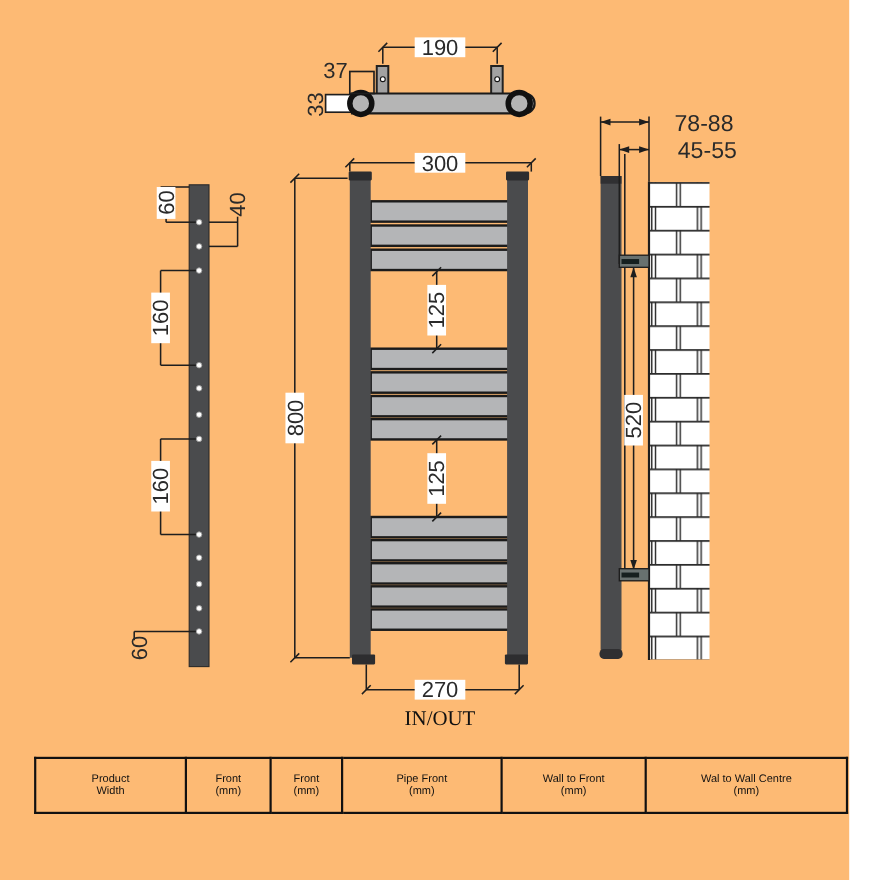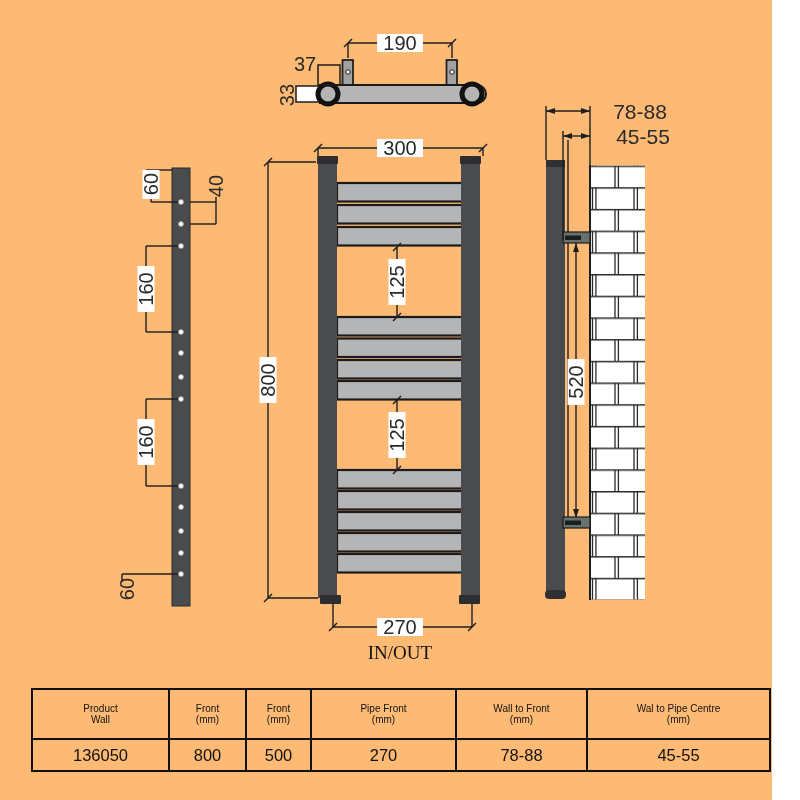--- a/index.html
+++ b/index.html
@@ -252,47 +252,39 @@
         <col style="width:77px">
         <col style="width:65px">
     <col style="width:145px">
         <col style="width:131px">
         <col style="width:183px">
   </colgroup>
   <tbody>
         <tr>
     <th>
       <span class="hl">Product</span>
-      <span class="hl">Wall</span>
+      <span class="hl">Width</span>
     </th>
     <th>
       <span class="hl">Front</span>
       <span class="hl">(mm)</span>
     </th>
     <th>
       <span class="hl">Front</span>
       <span class="hl">(mm)</span>
     </th>
     <th>
       <span class="hl">Pipe Front</span>
       <span class="hl">(mm)</span>
     </th>
     <th>
       <span class="hl">Wall to Front</span>
       <span class="hl">(mm)</span>
     </th>
     <th>
-      <span class="hl">Wal to Pipe Centre</span>
-      <span class="hl">(mm)</span>
-    </th>
-  </tr>
-  <tr>
-    <td>136050</td>
-    <td>800</td>
-    <td>500</td>
-    <td>270</td>
-    <td>78-88</td>
-    <td>45-55</td>
+      <span class="hl">Wal to Wall Centre</span>
+      <span class="hl">(mm)</span>
+    </th>
   </tr>
 </tbody>
     </table>
 
 </div>
 
 </body></html>

